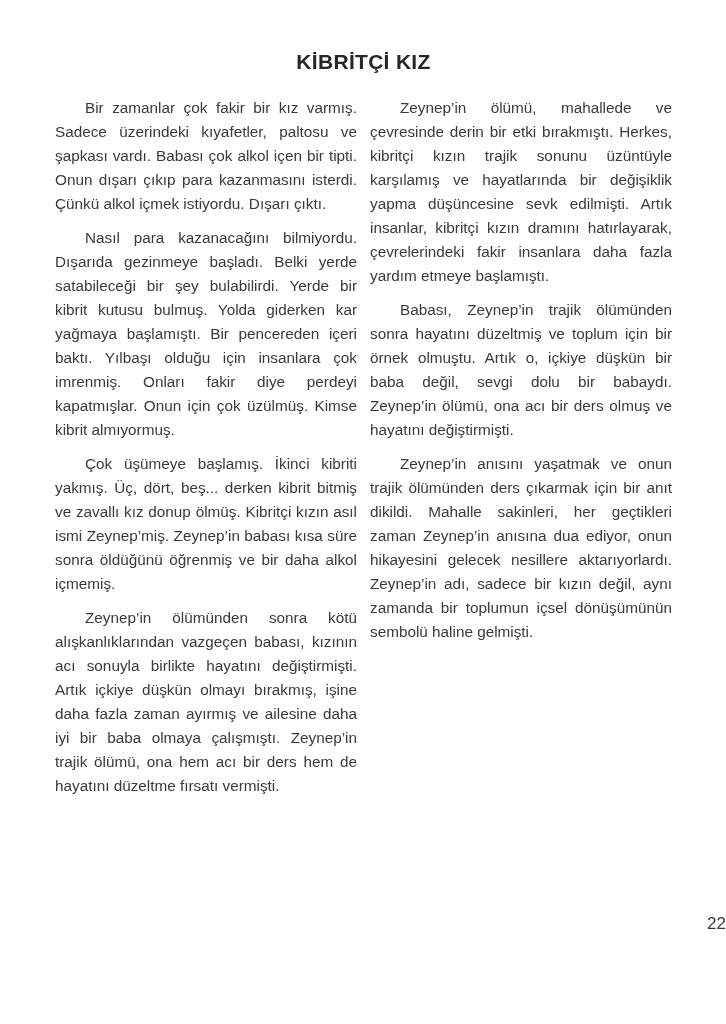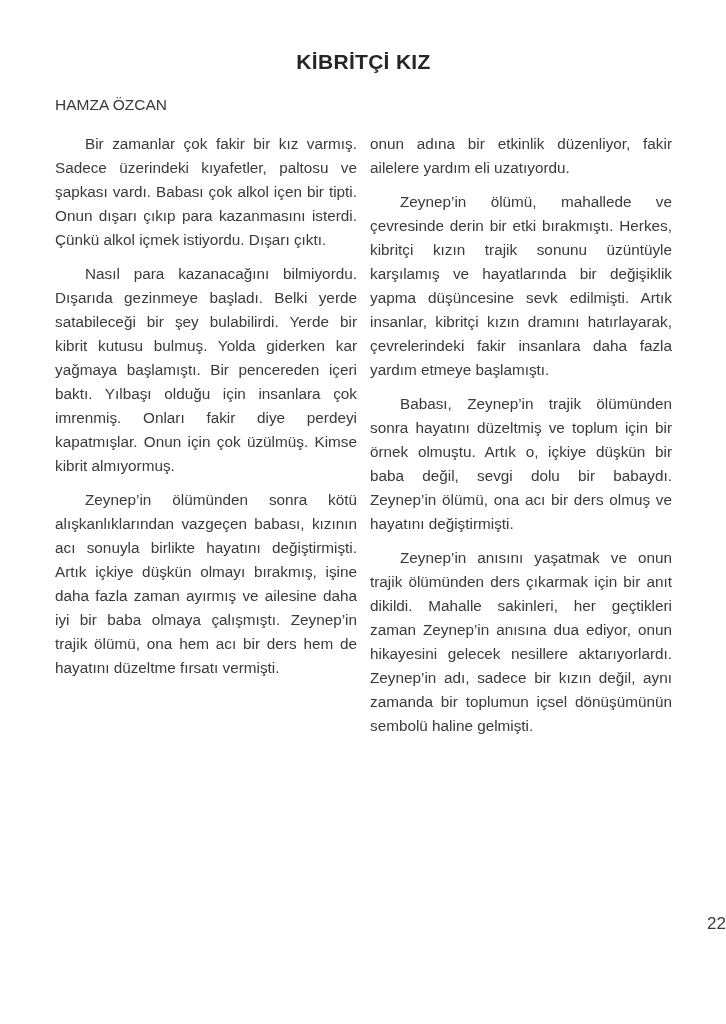--- a/index.html
+++ b/index.html
@@ -59,32 +59,31 @@
     color: #3a3a3a;
   }
 </style>
 </head>
 <body>
 
 <div class="page">
 
   <h1 class="title">KİBRİTÇİ KIZ</h1>
 
-  <div class="author">HAMZA ÖZCAN</div>
 
   <div class="columns">
 
     <div class="col">
       <p class="para">Bir zamanlar çok fakir bir kız varmış. Sadece üzerindeki kıyafetler, paltosu ve şapkası vardı. Babası çok alkol içen bir tipti. Onun dışarı çıkıp para kazanmasını isterdi. Çünkü alkol içmek istiyordu. Dışarı çıktı.</p>
       <p class="para">Nasıl para kazanacağını bilmiyordu. Dışarıda gezinmeye başladı. Belki yerde satabileceği bir şey bulabilirdi. Yerde bir kibrit kutusu bulmuş. Yolda giderken kar yağmaya başlamıştı. Bir pencereden içeri baktı. Yılbaşı olduğu için insanlara çok imrenmiş. Onları fakir diye perdeyi kapatmışlar. Onun için çok üzülmüş. Kimse kibrit almıyormuş.</p>
+      <p class="para">Çok üşümeye başlamış. İkinci kibriti yakmış. Üç, dört, beş... derken kibrit bitmiş ve zavallı kız donup ölmüş. Kibritçi kızın asıl ismi Zeynep’miş. Zeynep’in babası kısa süre sonra öldüğünü öğrenmiş ve bir daha alkol içmemiş.</p>
       <p class="para">Zeynep’in ölümünden sonra kötü alışkanlıklarından vazgeçen babası, kızının acı sonuyla birlikte hayatını değiştirmişti. Artık içkiye düşkün olmayı bırakmış, işine daha fazla zaman ayırmış ve ailesine daha iyi bir baba olmaya çalışmıştı. Zeynep’in trajik ölümü, ona hem acı bir ders hem de hayatını düzeltme fırsatı vermişti.</p>
     </div>
 
     <div class="col">
-      <p class="para no-indent">onun adına bir etkinlik düzenliyor, fakir ailelere yardım eli uzatıyordu.</p>
       <p class="para">Zeynep’in ölümü, mahallede ve çevresinde derin bir etki bırakmıştı. Herkes, kibritçi kızın trajik sonunu üzüntüyle karşılamış ve hayatlarında bir değişiklik yapma düşüncesine sevk edilmişti. Artık insanlar, kibritçi kızın dramını hatırlayarak, çevrelerindeki fakir insanlara daha fazla yardım etmeye başlamıştı.</p>
       <p class="para">Babası, Zeynep’in trajik ölümünden sonra hayatını düzeltmiş ve toplum için bir örnek olmuştu. Artık o, içkiye düşkün bir baba değil, sevgi dolu bir babaydı. Zeynep’in ölümü, ona acı bir ders olmuş ve hayatını değiştirmişti.</p>
       <p class="para">Zeynep’in anısını yaşatmak ve onun trajik ölümünden ders çıkarmak için bir anıt dikildi. Mahalle sakinleri, her geçtikleri zaman Zeynep’in anısına dua ediyor, onun hikayesini gelecek nesillere aktarıyorlardı. Zeynep’in adı, sadece bir kızın değil, aynı zamanda bir toplumun içsel dönüşümünün sembolü haline gelmişti.</p>
     </div>
 
   </div>
 
   <div class="page-number">22</div>
 
 </div>

